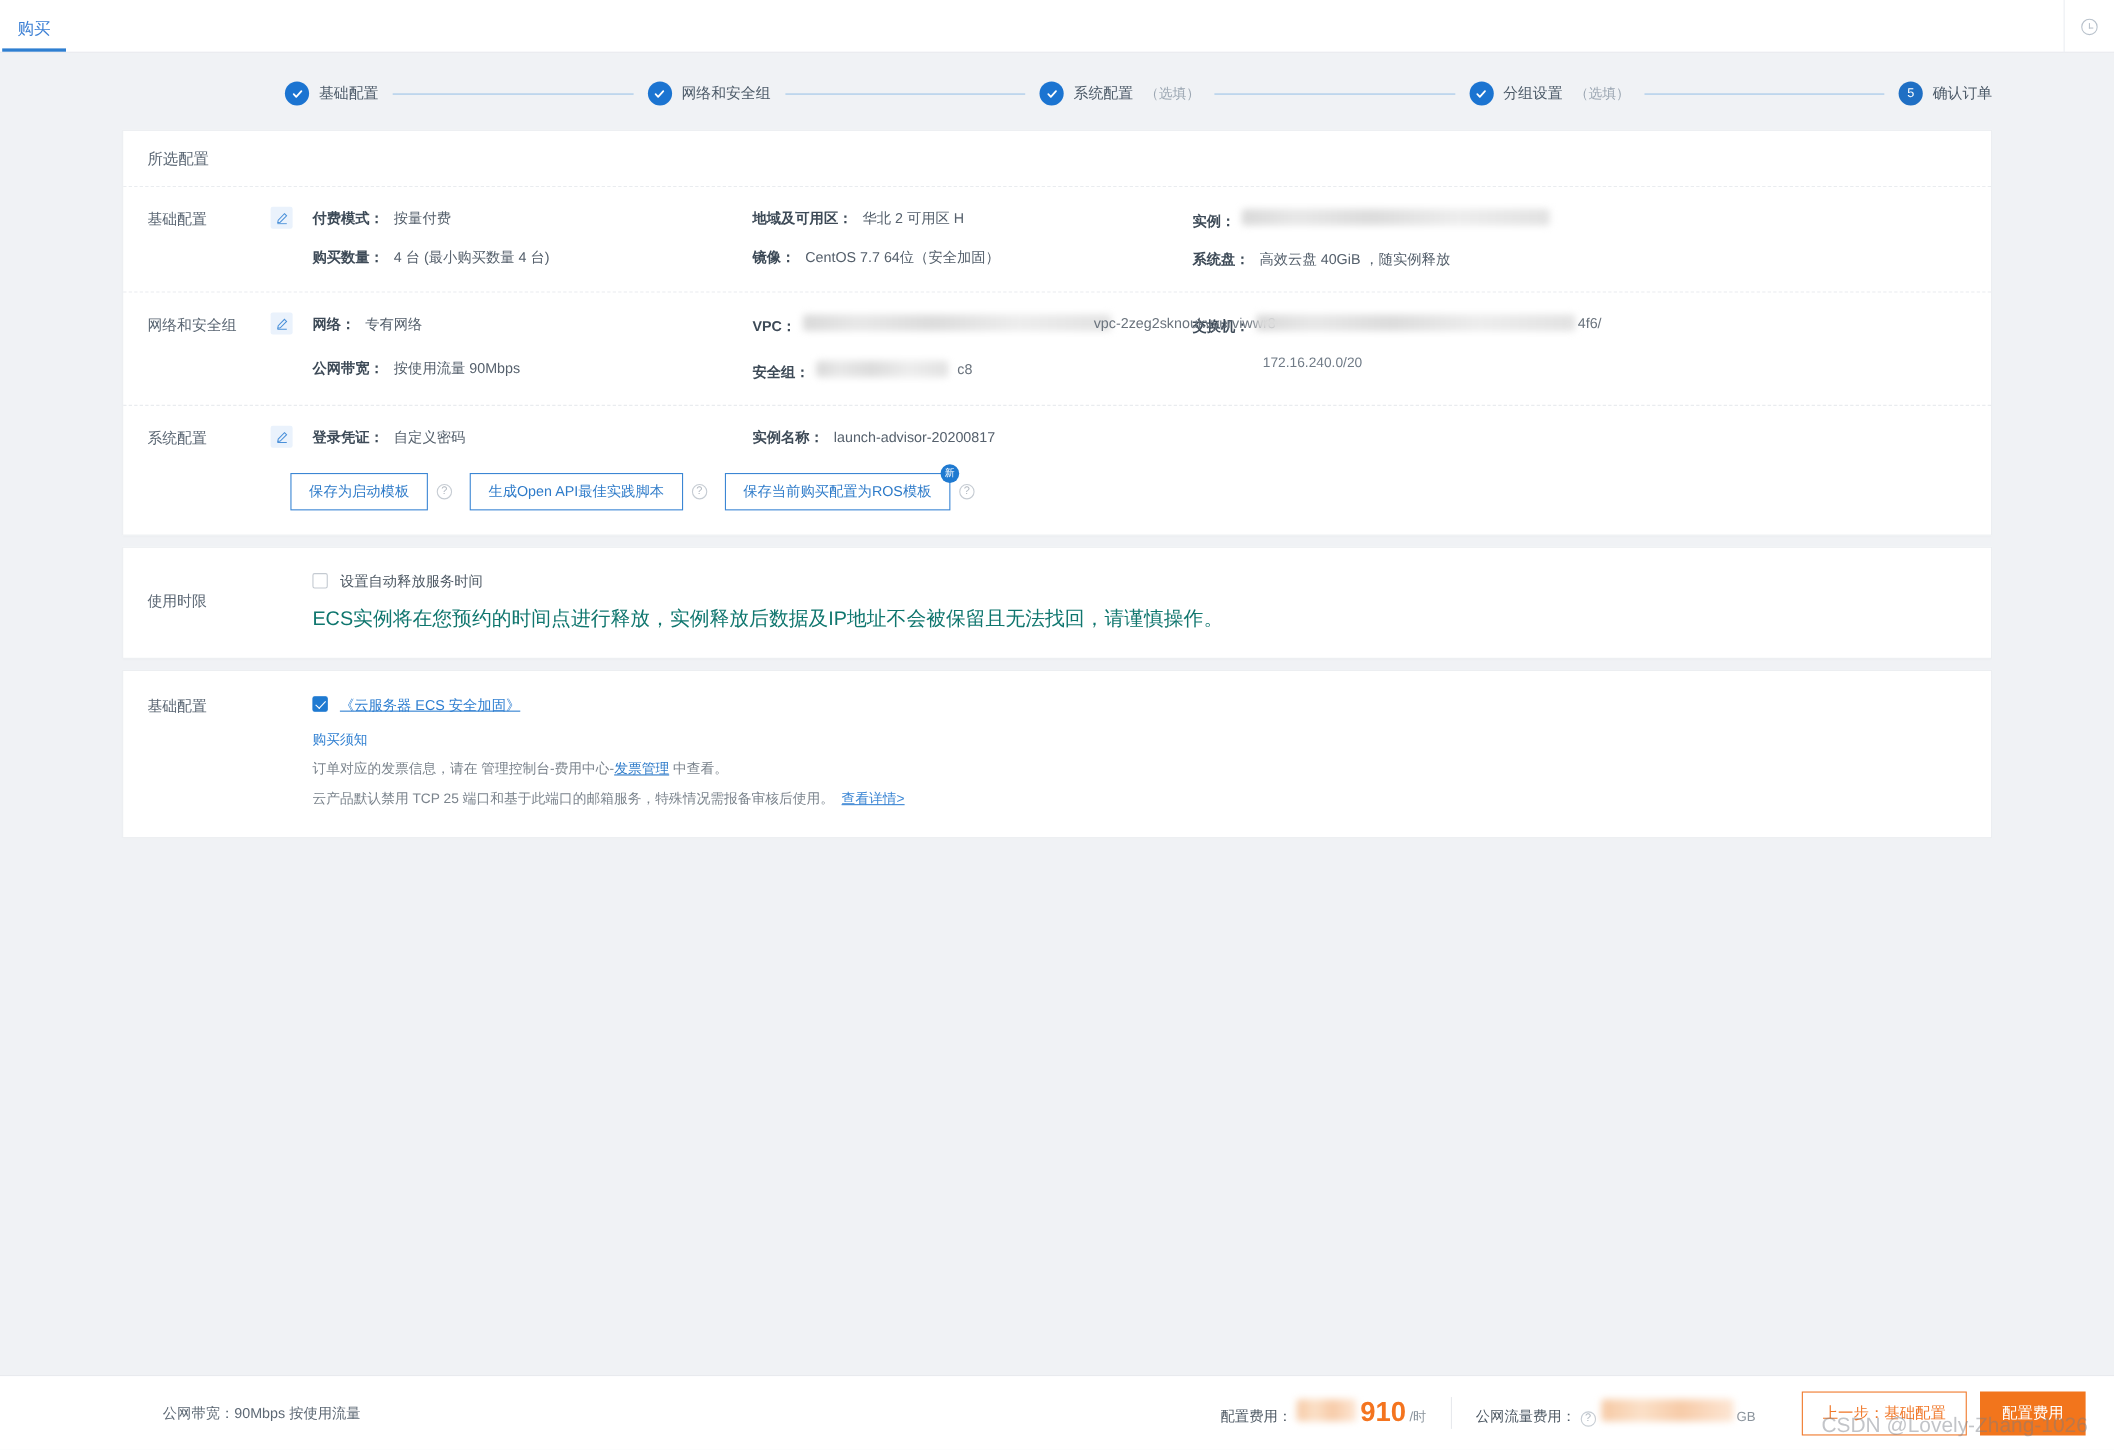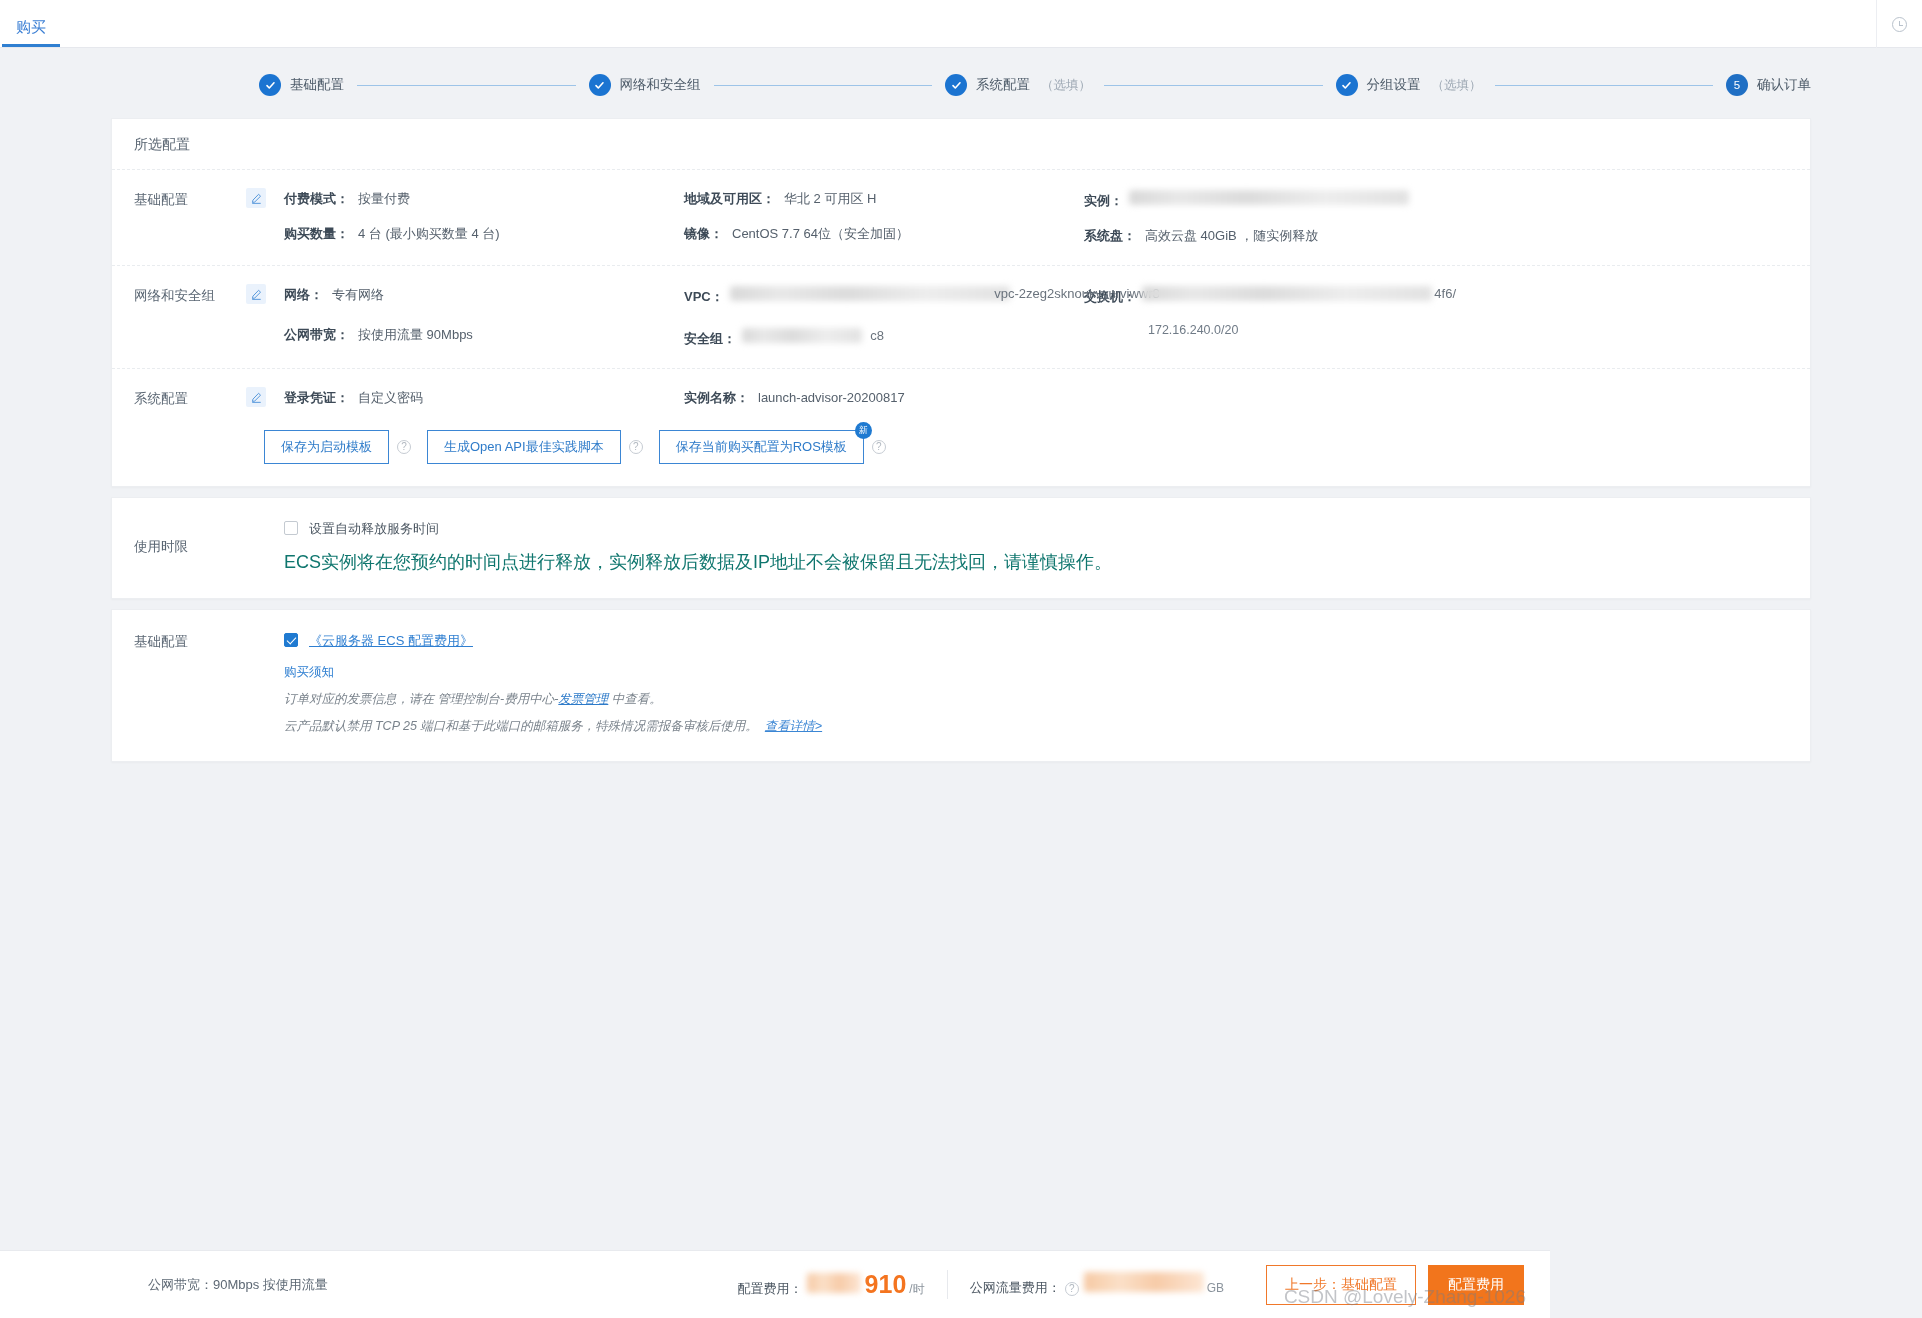--- a/index.html
+++ b/index.html
@@ -144,26 +144,26 @@
     width: 4px; height: 8px; border: solid #fff;
     border-width: 0 1.8px 1.8px 0; transform: rotate(43deg);
   }
   .cbx-line { display: flex; align-items: flex-start; }
   .cbx-label { font-size: 13px; color: #4d5863; margin-left: 11px; }
   .hint { font-size: 18px; color: #0f766e; margin-top: 12px; }
   .lnk { color: #2e7bc9; }
   .lnk2 { color: #3b86d4; }
   .agree-link { font-size: 13px; color: #2f7fd1; margin-left: 11px; }
   .notice-title { font-size: 12.5px; color: #2f7fd1; margin-top: 14px; }
-  .notice-line { font-size: 12.5px; color: #7a838c; margin-top: 10px; font-style: italic; }
+  .notice-line { font-size: 12.5px; color: #7a838c; margin-top: 10px; }
 
   
   .bottombar {
     position: absolute; left: 0; bottom: 0;
-    width: 1550px; height: 68px;
+    width: 1922px; height: 68px;
     background: #fff; border-top: 1px solid #e8eaee;
     display: flex; align-items: center;
   }
   .bb-left { margin-left: 148px; font-size: 13px; color: #5d6874; }
   .bb-right { margin-left: auto; display: flex; align-items: center; padding-right: 26px; }
   .price-block { display: flex; align-items: baseline; padding: 0 22px; border-right: 1px solid #e7e9ed; }
   .price-block:last-of-type { border-right: none; }
   .price-k { font-size: 13px; color: #4d5863; }
   .price-num { font-size: 25px; color: #f4741f; font-weight: bold; margin-left: 4px; }
   .price-unit { font-size: 12px; color: #8a939c; margin-left: 3px; }
@@ -396,21 +396,21 @@
     </div>
   </div>
 
   <div class="card">
     <div class="row" style="border-bottom:none;padding:22px 0 26px 22px;">
       <div class="row-label">基础配置</div>
       <div style="width:38px;flex:0 0 38px;"></div>
       <div class="row-body" style="display:block;">
         <div class="cbx-line">
           <span class="cbx checked"></span>
-          <a class="agree-link" href="#">《云服务器 ECS 配置费用》</a>
+          <a class="agree-link" href="#">《云服务器 ECS 安全加固》</a>
         </div>
         <div class="notice-title">购买须知</div>
         <div class="notice-line">
           <span>订单对应的发票信息，请在 管理控制台-费用中心-</span><a class="lnk" href="#">发票管理</a><span> 中查看。</span>
         </div>
         <div class="notice-line">
           <span>云产品默认禁用 TCP 25 端口和基于此端口的邮箱服务，特殊情况需报备审核后使用。</span>&nbsp;&nbsp;<a class="lnk2" href="#">查看详情&gt;</a>
         </div>
       </div>
     </div>

